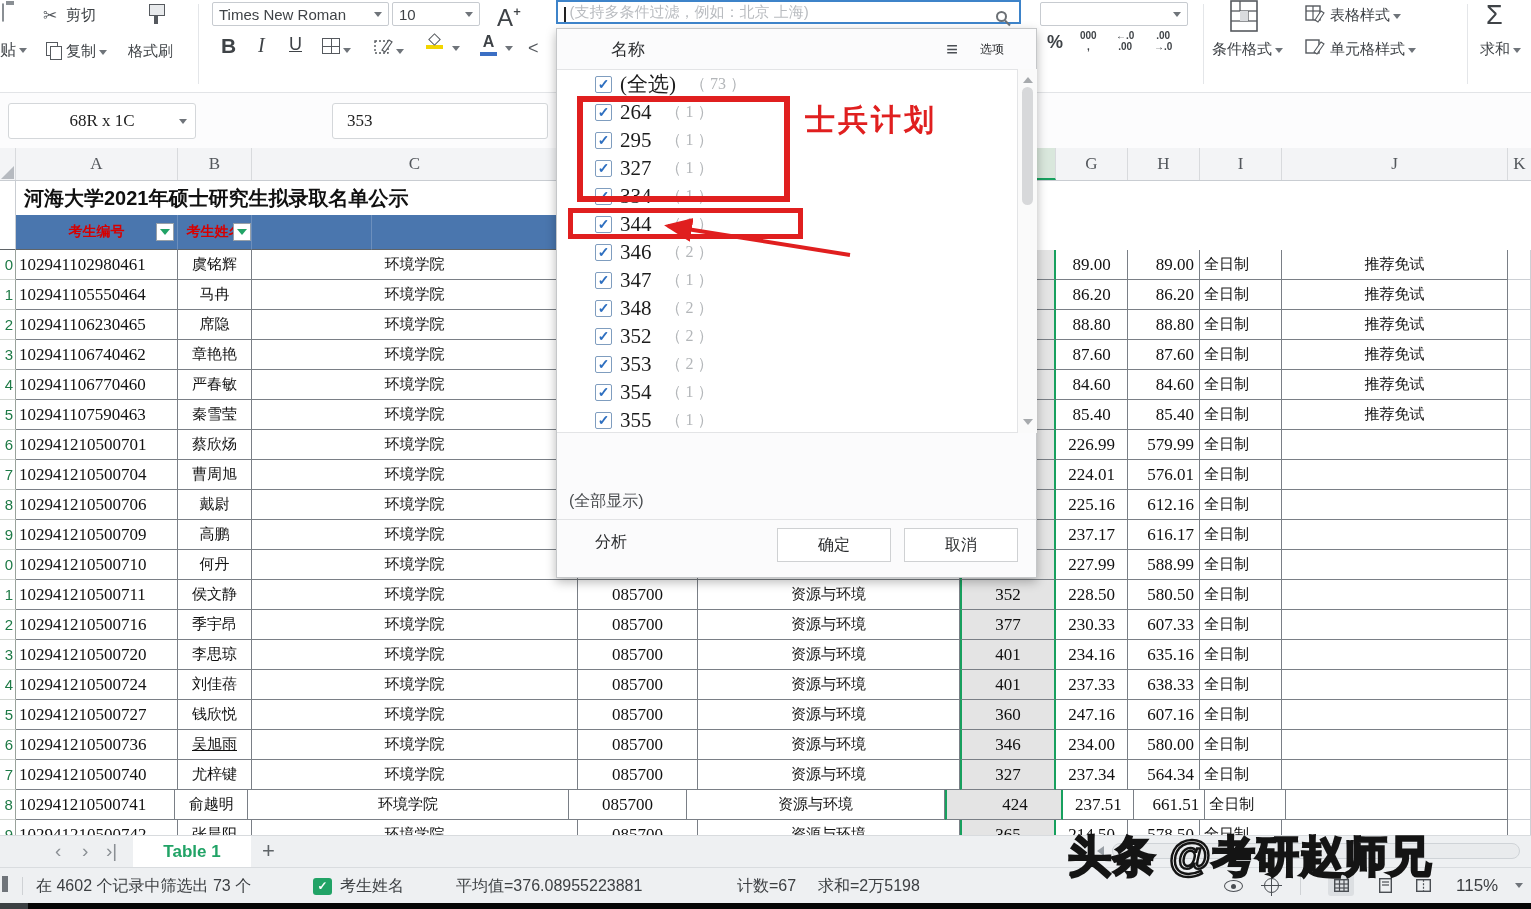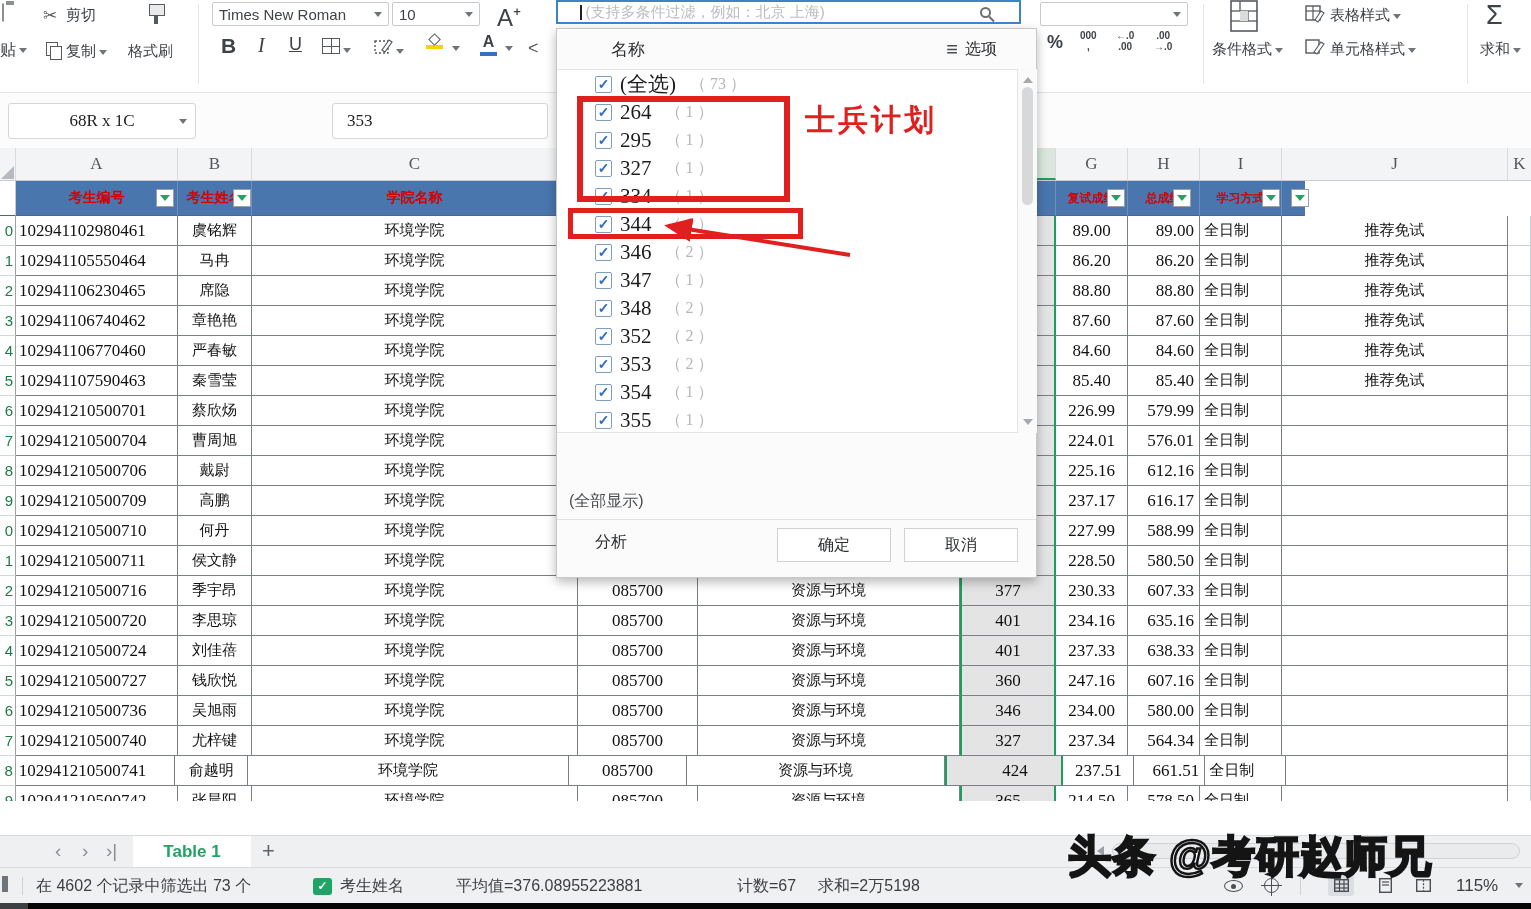--- a/index.html
+++ b/index.html
@@ -59,21 +59,21 @@
   .cell { border-right:1px solid #7a7f86; border-bottom:1px solid #7a7f86; display:flex; align-items:center; justify-content:center; overflow:hidden; white-space:nowrap; font-size:15px; color:#111; height:100%; }
   .c-rowhdr { border-right:1px solid #9aa39c; border-bottom:1px solid #d4d8d4; color:#1e7a46; font-size:15px; justify-content:flex-end; padding-right:2px; }
   .serif { font-family:"Liberation Serif","DejaVu Serif",serif; font-size:17px; }
   .left { justify-content:flex-start; padding-left:3px; }
   .c-f { background:#e4e4e4; border-left:2px solid #17a05e; border-right:2px solid #17a05e; }
   .c-h { justify-content:flex-end; padding-right:5px; }
   .c-i { font-size:15px; padding-left:4px; }
   .c-k { border-right:1px solid #ccd0d5; border-bottom:1px solid #ccd0d5; }
 
   
-  .searchbox { position:absolute; left:556px; top:0; width:465px; height:24px; background:#fff; border:2px solid #3d83c9; z-index:21; display:flex; align-items:center; padding:0 22px; }
+  .searchbox { position:absolute; left:556px; top:0; width:465px; height:24px; background:#fff; border:2px solid #3d83c9; z-index:21; display:flex; align-items:flex-end; padding:0 6px; }
   .cursorline { width:1.5px; height:15px; background:#222; margin-right:4px; }
   .placeholder { color:#b9bcc0; font-size:15px; white-space:nowrap; overflow:hidden; flex:1; }
   .mag { position:relative; width:11px; height:11px; border:2px solid #6b7075; border-radius:50%; margin-right:6px; }
   .mag::after { content:""; position:absolute; width:7px; height:2px; background:#6b7075; transform:rotate(45deg); right:-6px; bottom:-4px; }
   .fpanel { position:absolute; left:556px; top:28px; width:481px; height:550px; background:#fbfbfc; border:1px solid #c5c7c9; box-shadow:0 4px 10px rgba(0,0,0,.28); z-index:20; font-size:16px; color:#2c2e30; }
   .fp-head { position:absolute; left:0; top:0; right:0; height:40px; display:flex; align-items:center; }
   .fp-list { position:absolute; left:0; top:40px; width:460px; height:364px; background:#fff; border-top:1px solid #e3e4e6; border-bottom:1px solid #e3e4e6; overflow:hidden; }
   .fitem { height:28px; display:flex; align-items:center; padding-left:38px; }
   .cb { width:17px; height:17px; border:1px solid #7f9dbf; border-radius:2px; background:#fff; color:#2e6fc0; font-size:14px; font-weight:bold; line-height:15px; text-align:center; margin-right:8px; flex:none; }
   .fitem .flabel { font-family:"Liberation Serif","DejaVu Serif",serif; font-size:21px; color:#1c1c1c; }
@@ -234,37 +234,38 @@
       <div class="ch" style="width:120px;"></div>
       <div class="ch" style="width:262px;"></div>
       <div class="ch ch-sel" style="width:96px;"></div>
       <div class="ch" style="width:72px;">G</div>
       <div class="ch" style="width:72px;">H</div>
       <div class="ch" style="width:82px;">I</div>
       <div class="ch" style="width:226px;">J</div>
       <div class="ch" style="width:23px;border-right:none;">K</div>
     </div>
 
+    <div class="titlerow">
+      <div class="rh"></div>
+      <div class="tt">河海大学2021年硕士研究生拟录取名单公示</div>
+    </div>
 
     <div class="hdrrow">
       <div class="rh"></div>
       <div class="hc" style="width:162px;">
           <span>考生编号</span>
           <span class="fbtn" style="right:3px;">
             <i></i>
           </span>
         </div>
       <div class="hc" style="width:74px;">
           <span>考生姓名</span>
           <span class="fbtn" style="right:0px;">
             <i></i>
           </span>
-        </div>
-      <div class="hc" style="width:326px;">
-          <span>学院名称</span>
         </div>
       <div class="hc" style="width:120px;"></div>
       <div class="hc" style="width:262px;"></div>
       <div class="hc" style="width:96px;"></div>
       <div class="hc small" style="width:72px;">
           <span>复试成绩</span>
           <span class="fbtn" style="right:2px;">
             <i></i>
           </span>
         </div>
@@ -508,21 +509,21 @@
           <div class="cell c-f serif" style="width: 96px;">360</div>
           <div class="cell serif" style="width: 72px;">247.16</div>
           <div class="cell serif c-h" style="width: 72px;">607.16</div>
           <div class="cell c-i left" style="width: 82px;">全日制</div>
           <div class="cell " style="width: 226px;"></div>
           <div class="cell c-k" style="width: 23px;"></div>
         </div>
         <div class="gridrow">
           <div class="cell c-rowhdr" style="width: 16px;">6</div>
           <div class="cell serif left" style="width: 162px;">102941210500736</div>
-          <div class="cell " style="width: 74px;">吴旭雨</div>
+          <div class="cell " style="width: 74px; text-decoration: underline;">吴旭雨</div>
           <div class="cell " style="width: 326px;">环境学院</div>
           <div class="cell serif" style="width: 120px;">085700</div>
           <div class="cell " style="width: 262px;">资源与环境</div>
           <div class="cell c-f serif" style="width: 96px;">346</div>
           <div class="cell serif" style="width: 72px;">234.00</div>
           <div class="cell serif c-h" style="width: 72px;">580.00</div>
           <div class="cell c-i left" style="width: 82px;">全日制</div>
           <div class="cell " style="width: 226px;"></div>
           <div class="cell c-k" style="width: 23px;"></div>
         </div>
@@ -573,21 +574,21 @@
 
   <div class="searchbox">
     <span class="cursorline"></span>
     <span class="placeholder">(支持多条件过滤，例如：北京 上海)</span>
     <span class="mag"></span>
   </div>
   <div class="fpanel">
     <div class="fp-head">
       <span style="margin-left:54px;font-size:17px;">名称</span>
       <span style="position:absolute;right:78px;font-size:20px;color:#4a4e53;">≡</span>
-      <span style="position:absolute;right:39px;font-size:16px;">选项</span>
+      <span style="position:absolute;right:32px;font-size:12px;">选项</span>
     </div>
     <div class="fp-list">
         <div class="fitem">
           <span class="cb">✓</span>
           <span class="flabel">(全选)</span>
           <span class="fcount">（ 73 ）</span>
         </div>
         <div class="fitem">
           <span class="cb">✓</span>
           <span class="flabel">264</span>

